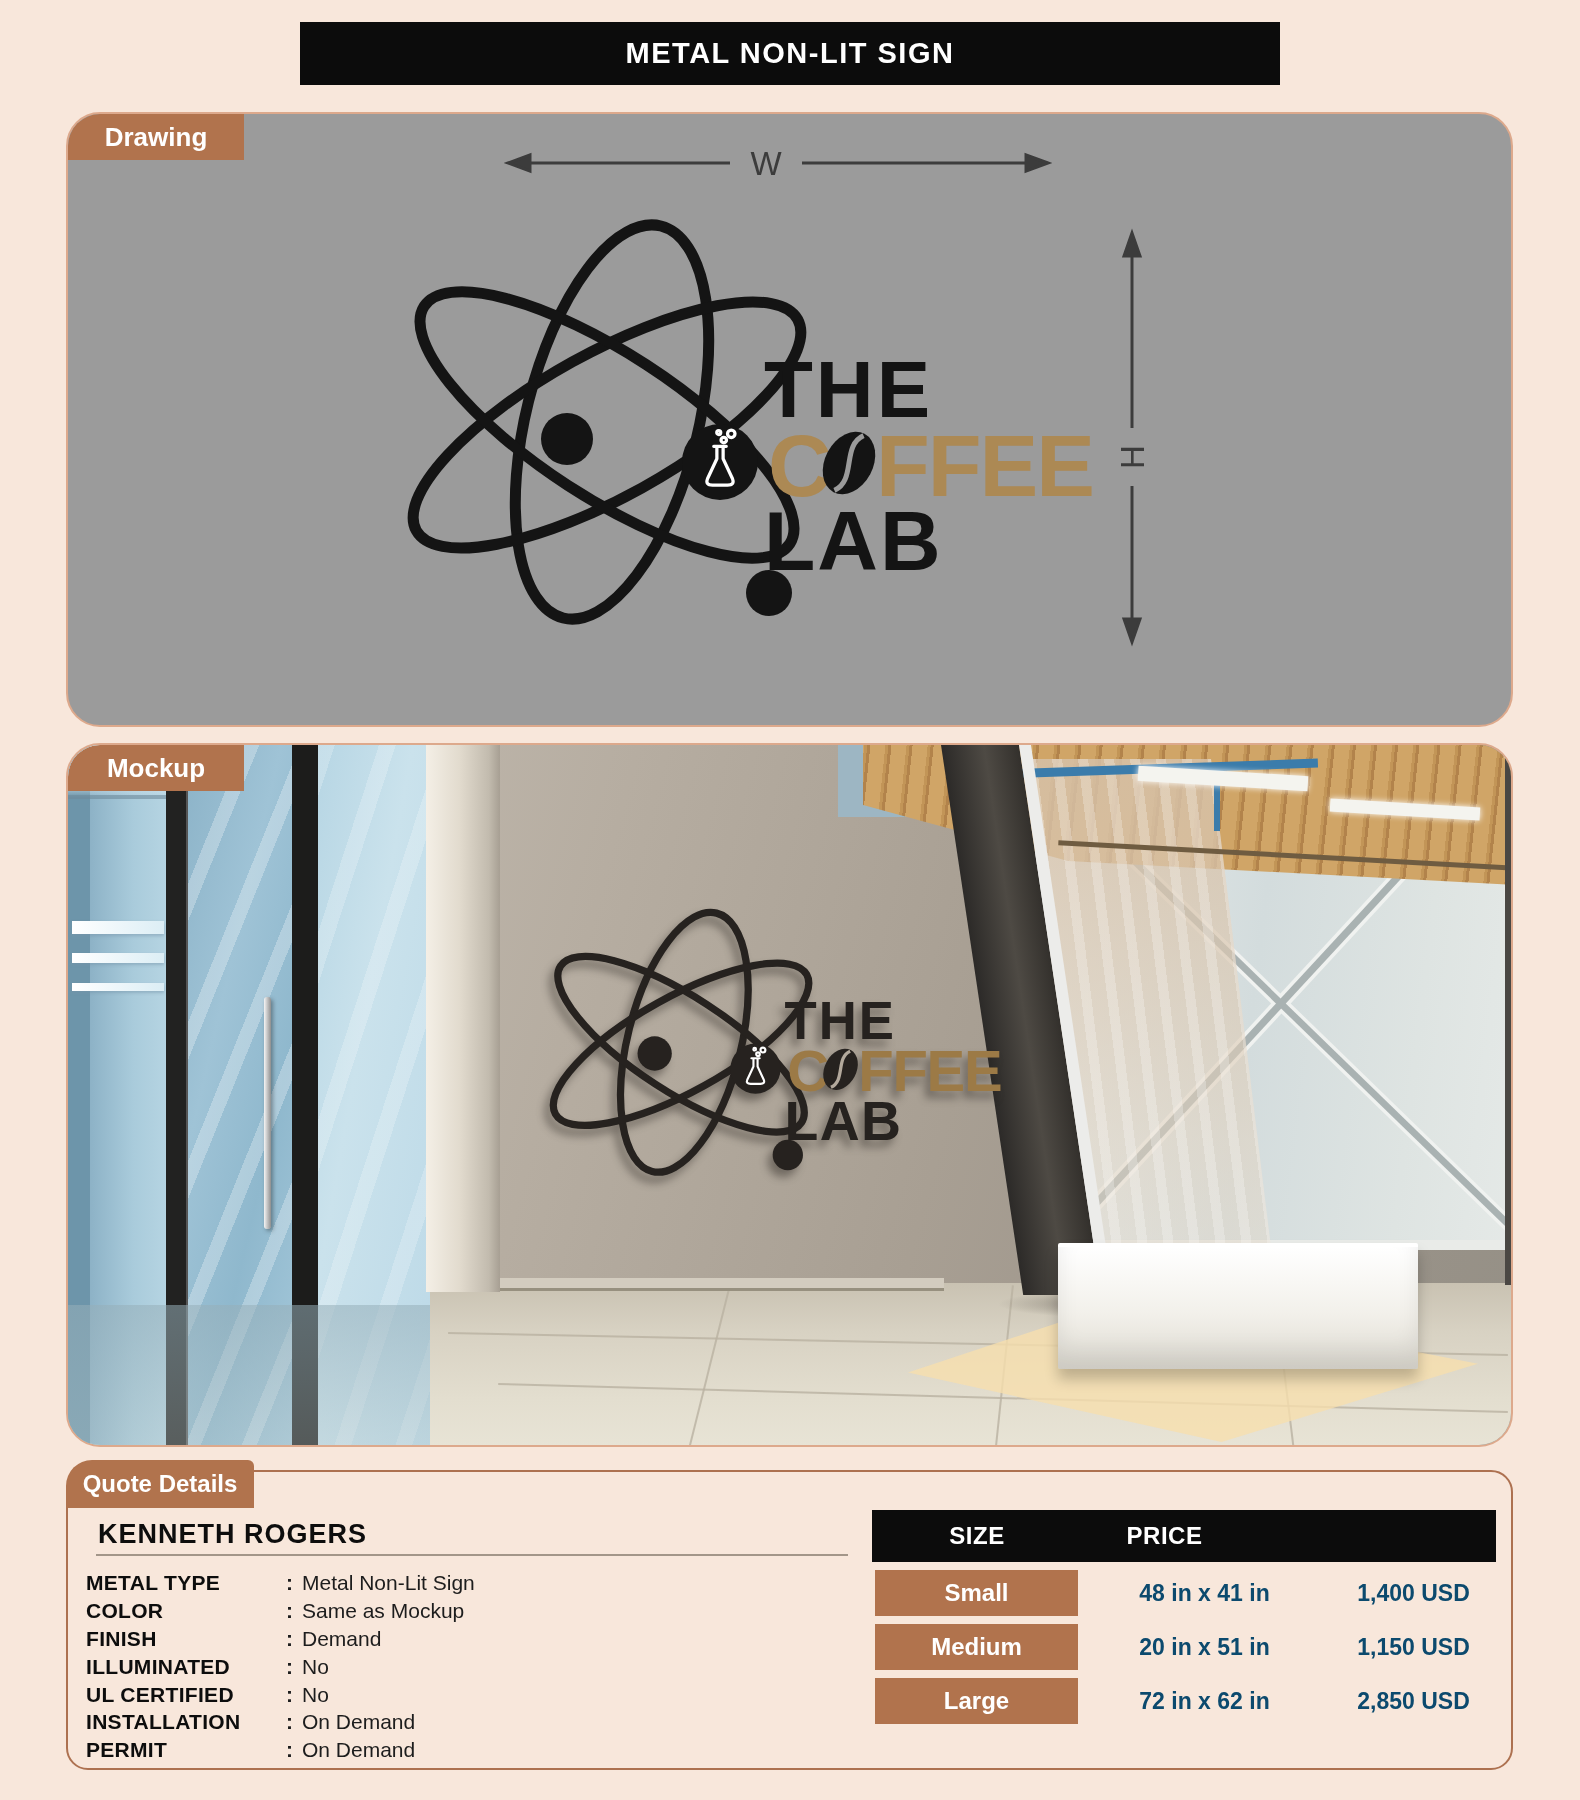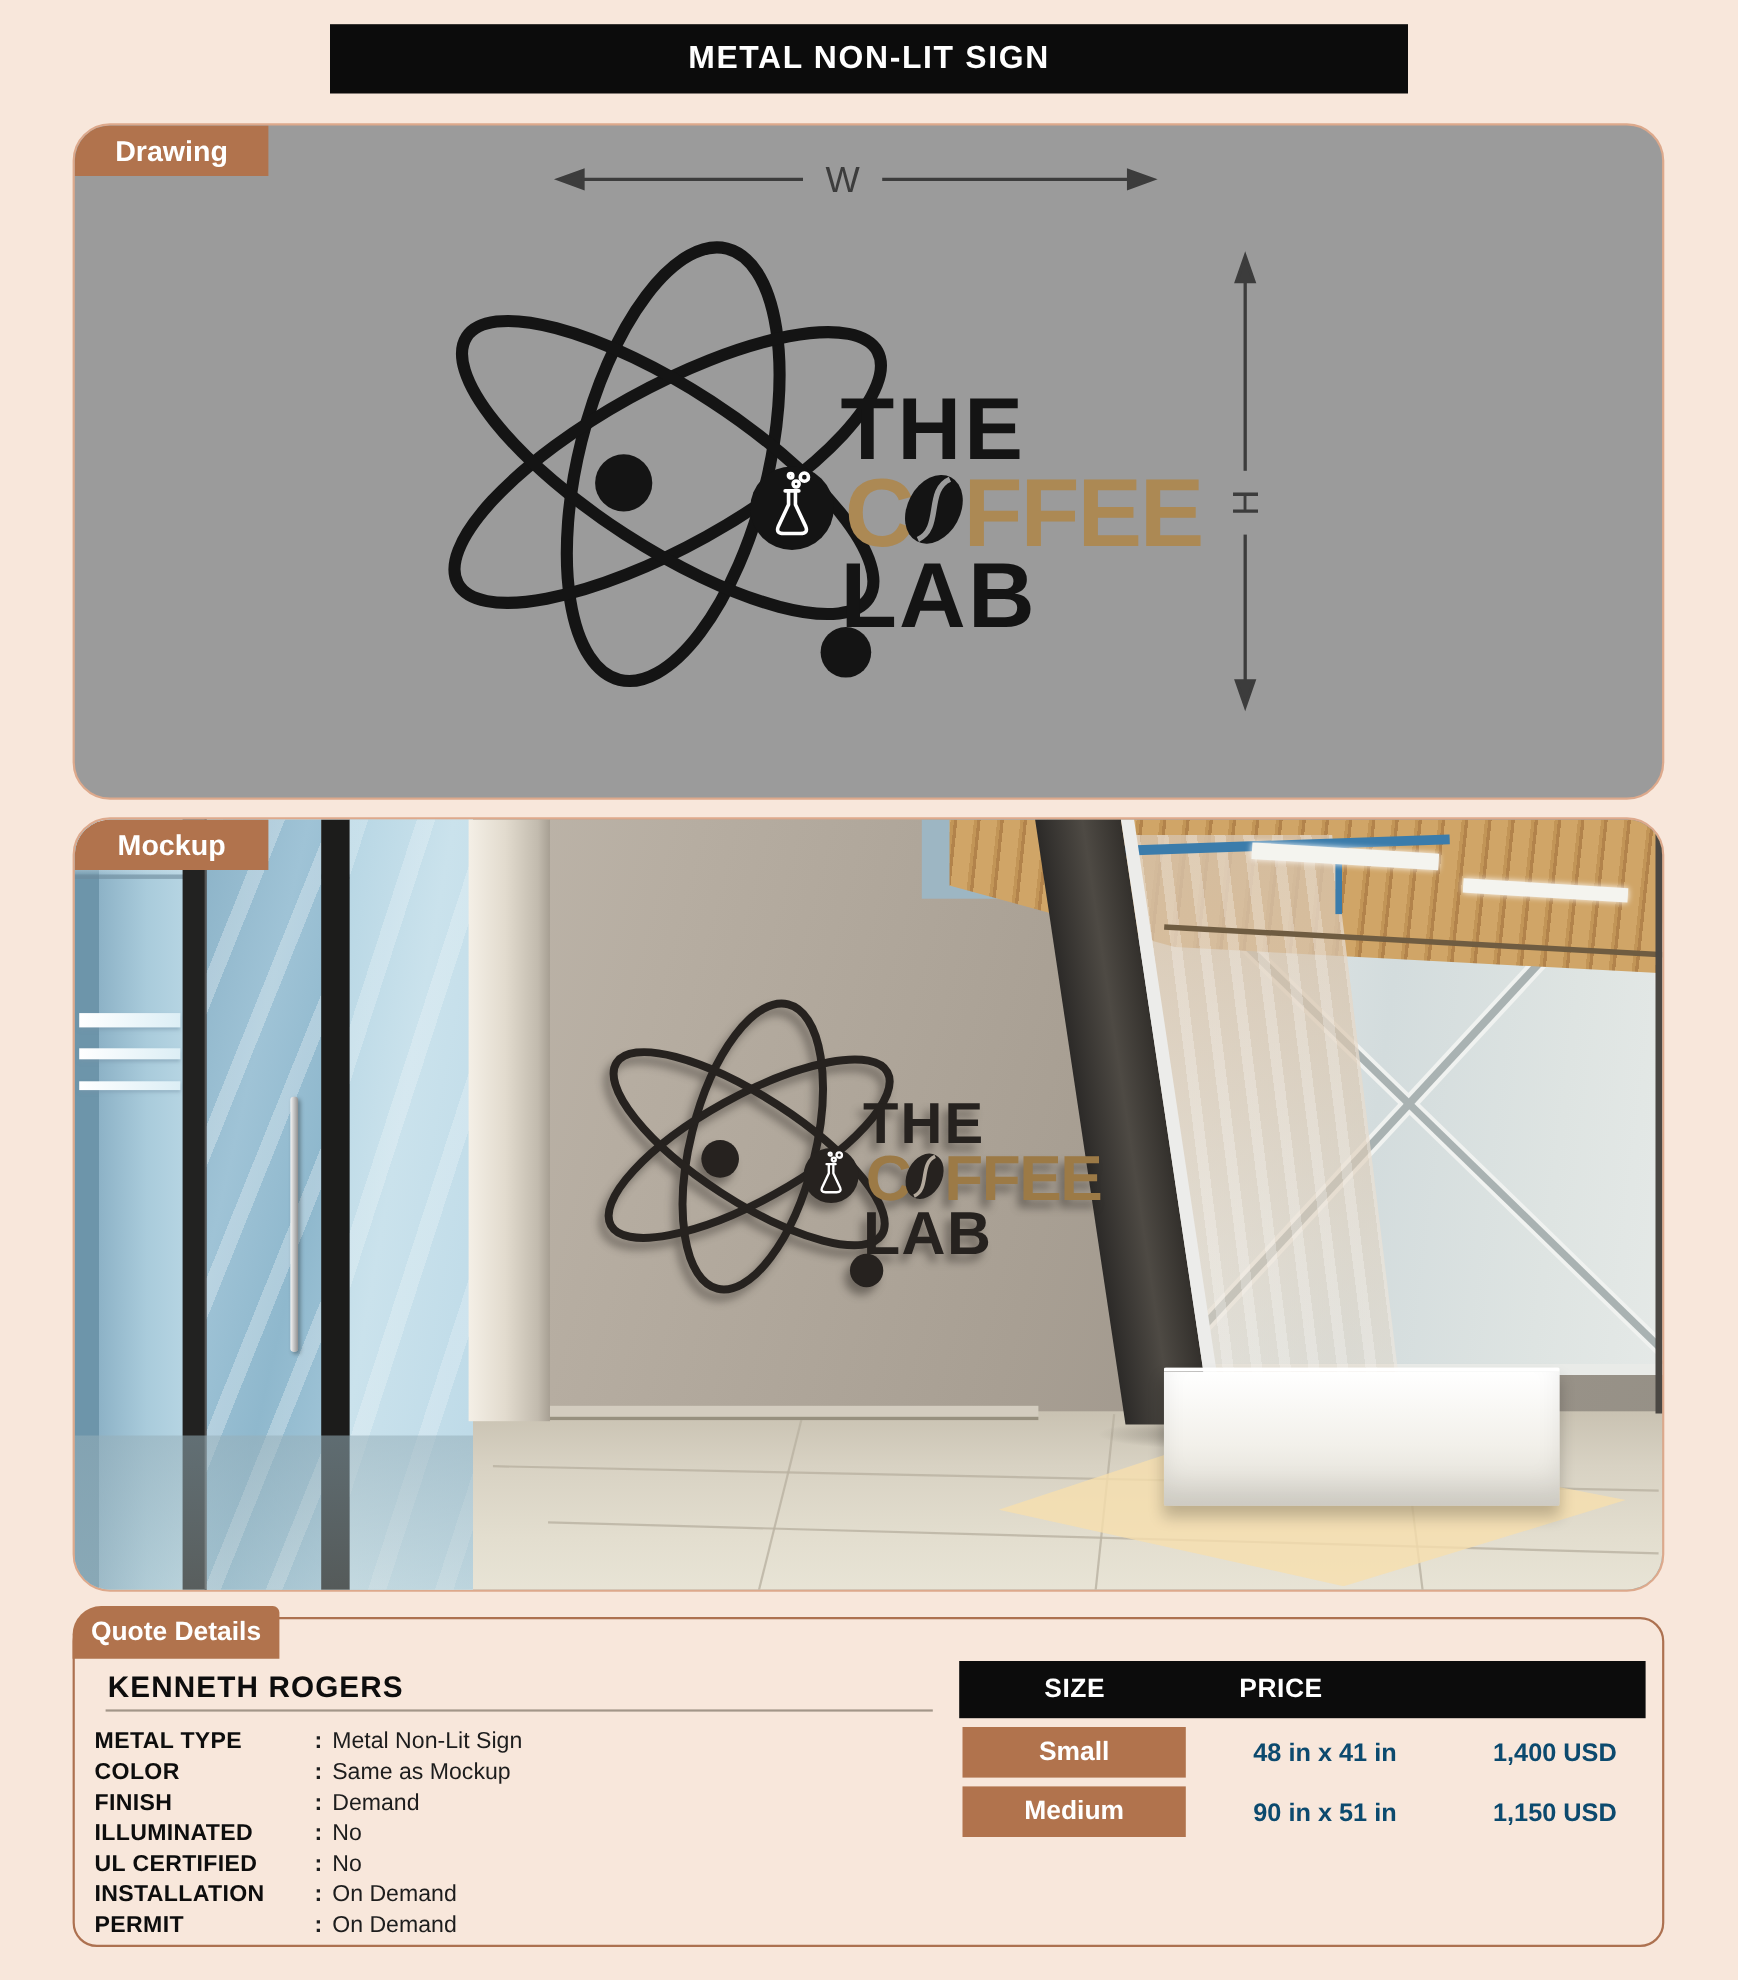--- a/index.html
+++ b/index.html
@@ -332,17 +332,22 @@
       <div class="c1">SIZE</div>
       <div class="c3">PRICE</div>
     </div>
     <div class="pr-row">
       <div class="size-chip">Small</div>
       <div class="pr-cell pr-dim">48 in x 41 in</div>
       <div class="pr-cell pr-price">1,400 USD</div>
     </div>
     <div class="pr-row">
       <div class="size-chip">Medium</div>
-      <div class="pr-cell pr-dim">90 in x 51 in</div>
+      <div class="pr-cell pr-dim">20 in x 51 in</div>
       <div class="pr-cell pr-price">1,150 USD</div>
     </div>
+    <div class="pr-row">
+      <div class="size-chip">Large</div>
+      <div class="pr-cell pr-dim">72 in x 62 in</div>
+      <div class="pr-cell pr-price">2,850 USD</div>
+    </div>
   </div>
 </div>
 
 </body></html>

